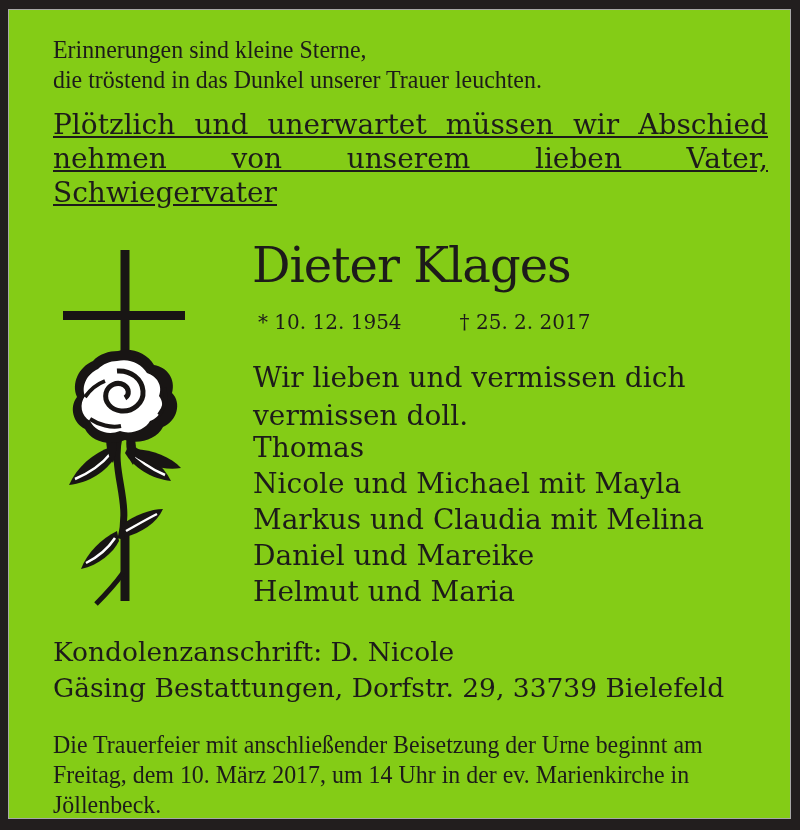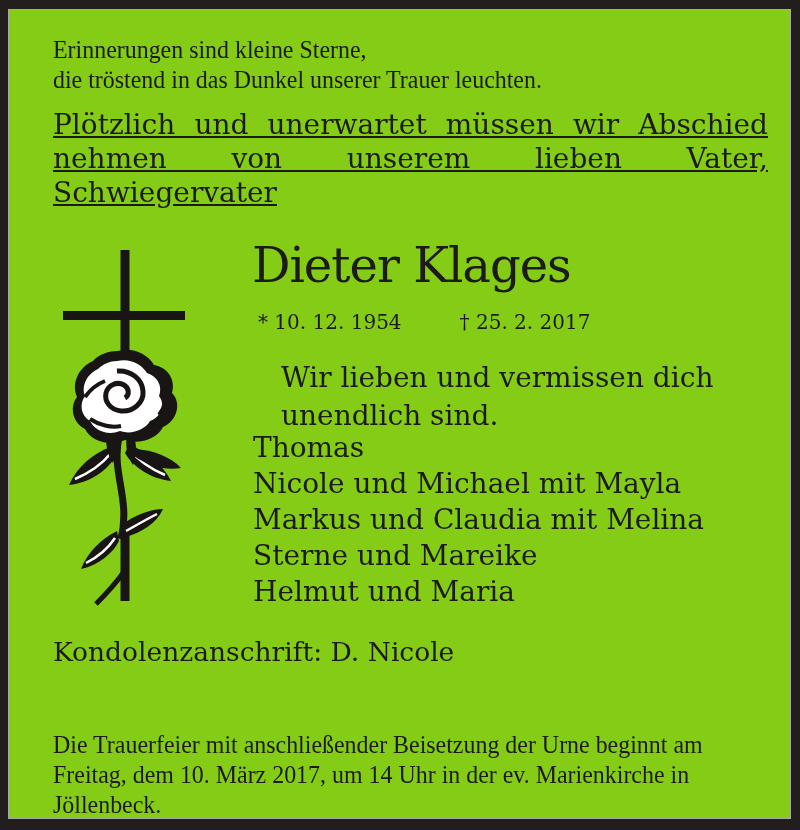--- a/index.html
+++ b/index.html
@@ -36,21 +36,21 @@
 
   .deceased-name {
     left: 244px; top: 224px;
     font-size: 48px; line-height: 64px;
     font-weight: normal; margin: 0;
     white-space: nowrap; letter-spacing: -1px;
   }
   .dates { left: 241px; top: 297px; font-size: 20px; line-height: 32px; white-space: nowrap; margin-left: 9px; }
   .dates .death-group { margin-left: 58px; }
 
-  .message  { left: 245px; top: 350px; font-size: 28px; line-height: 38px; white-space: nowrap; margin-left: 28px; }
+  .message  { left: 245px; top: 350px; font-size: 28px; line-height: 38px; white-space: nowrap; }
   .mourners { left: 245px; top: 421px; font-size: 28px; line-height: 36px; white-space: nowrap; }
 
   .condolence { left: 45px; top: 625px; font-size: 26.5px; line-height: 35.5px; white-space: nowrap; }
 
   .emblem { left: 47px; top: 238px; }
   .emblem .ink { fill: #181514; }
   .emblem .stroke-ink { stroke: #181514; fill: none; }
   .emblem .vein { stroke: #ffffff; stroke-width: 2.5; fill: none; }
 </style>
 </head>
@@ -104,33 +104,34 @@
   </svg>
 
   <h1 class="abs wide deceased-name">Dieter Klages</h1>
 
   <div class="abs wide dates">
     <span class="birth-group"><span>*</span> <span>10. 12. 1954</span></span><span class="death-group"><span>†</span> <span>25. 2. 2017</span></span>
   </div>
 
   <div class="abs wide message">
     <div>Wir lieben und vermissen dich</div>
-    <div>unendlich sind.</div>
+    <div>vermissen doll.</div>
   </div>
 
   <div class="abs wide mourners">
     <div>Thomas</div>
     <div>Nicole und Michael mit Mayla</div>
     <div>Markus und Claudia mit Melina</div>
-    <div>Sterne und Mareike</div>
+    <div>Daniel und Mareike</div>
     <div>Helmut und Maria</div>
   </div>
 
   <div class="abs wide condolence">
     <div>Kondolenzanschrift: D. Nicole</div>
+    <div>Gäsing Bestattungen, Dorfstr. 29, 33739 Bielefeld</div>
   </div>
 
   <div class="abs condensed funeral">
     <div>Die Trauerfeier mit anschließender Beisetzung der Urne beginnt am</div>
     <div>Freitag, dem 10. März 2017, um 14 Uhr in der ev. Marienkirche in</div>
     <div>Jöllenbeck.</div>
   </div>
 
 </div>
 

